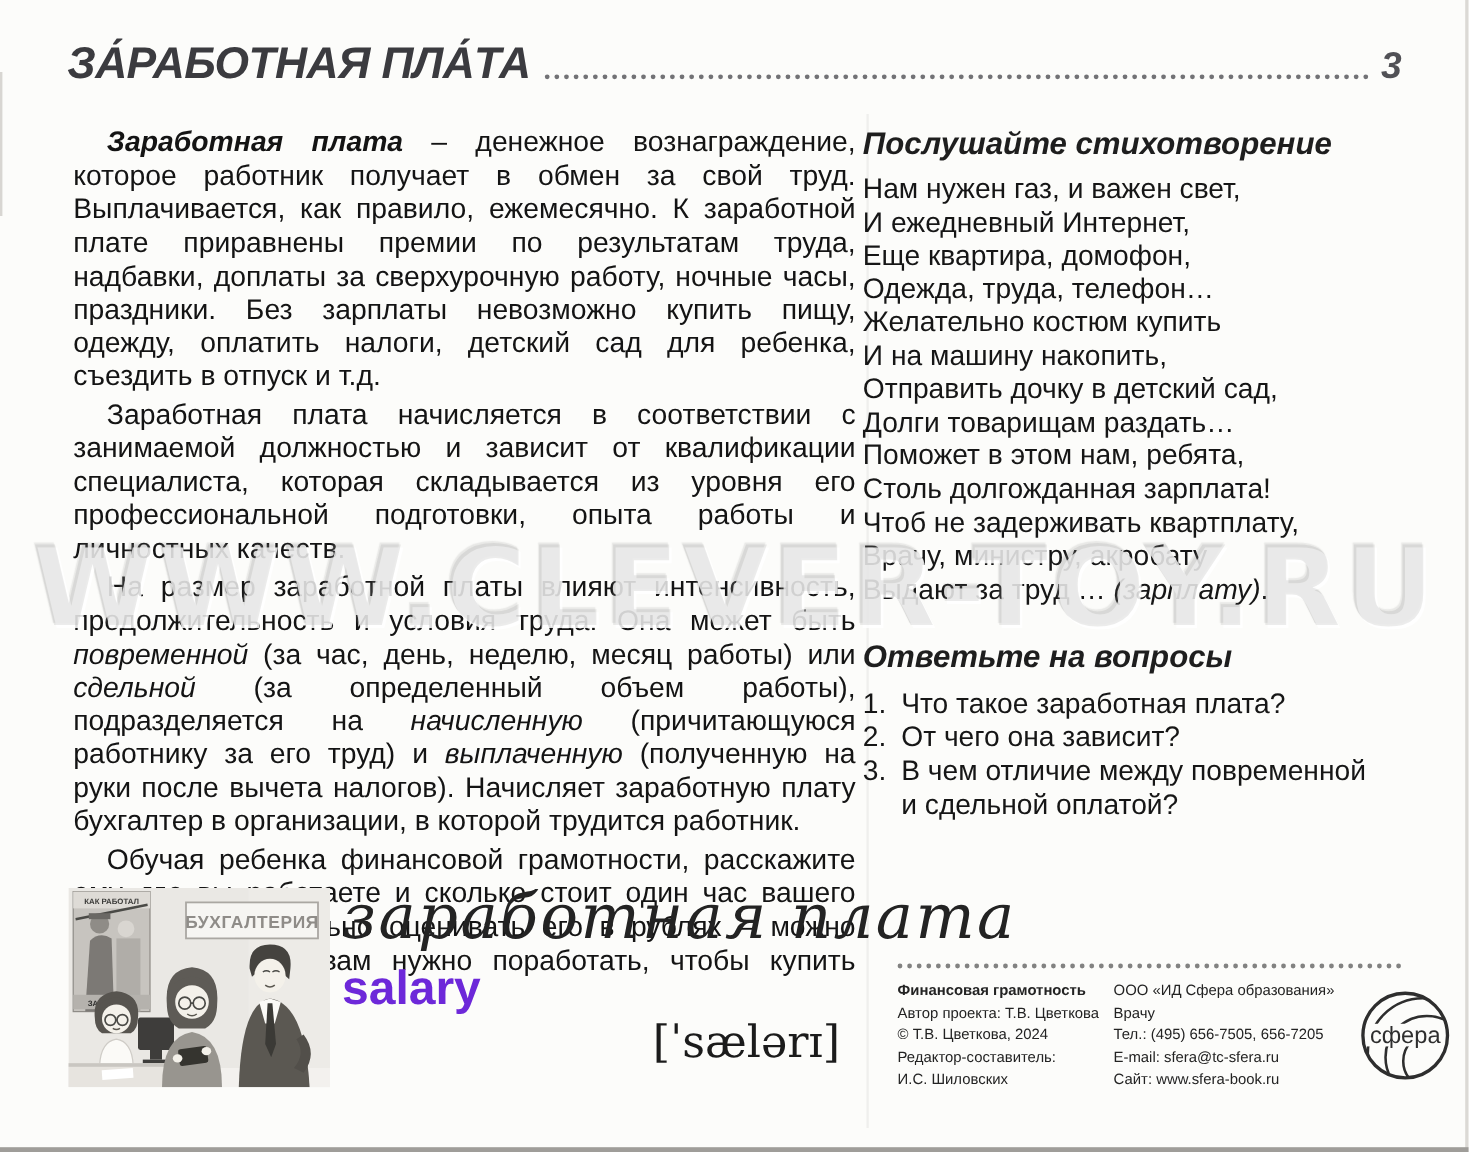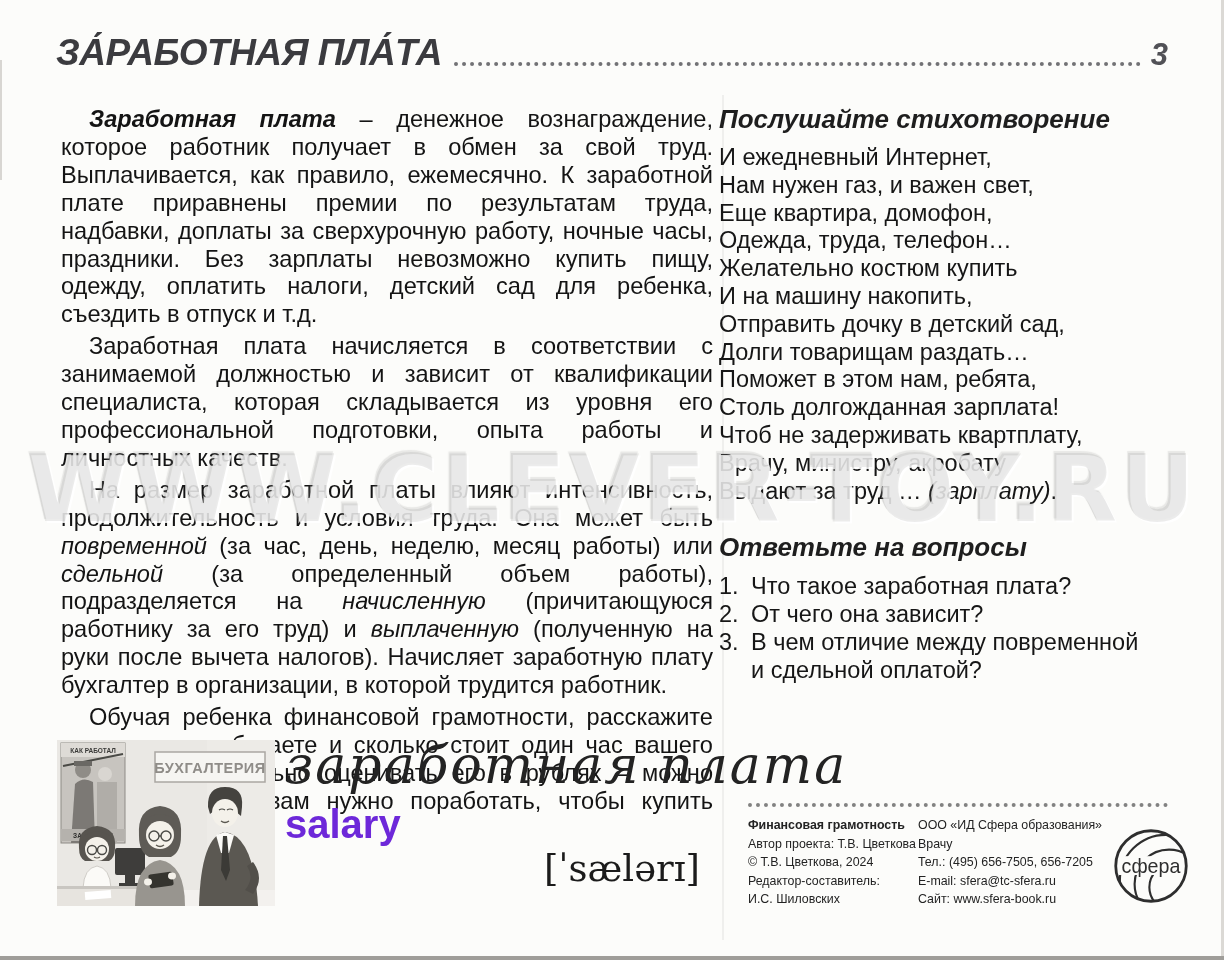--- a/index.html
+++ b/index.html
@@ -47,21 +47,21 @@
   
   .vocab{position:absolute;left:285px;top:730px;width:425px;}
   .script{font-family:"DejaVu Serif",serif;font-style:italic;font-size:52px;line-height:70px;
           letter-spacing:2px;color:#232323;text-align:center;white-space:nowrap;}
   .word{font-weight:bold;font-size:40px;line-height:44px;color:#6d28d9;text-align:left;padding-right:16px;margin-top:2px;}
   .ipa{font-family:"DejaVu Serif",serif;font-size:37px;line-height:46px;color:#1b1b1b;text-align:right;padding-right:10px;}
 
   
   .colophon{position:absolute;left:748px;top:803px;width:450px;}
   .dotrule{border-top:4px dotted #4f4f4f;opacity:.7;margin-bottom:9px;width:420px;}
-  .ccols{display:flex;align-items:flex-end;}
+  .ccols{display:flex;gap:10px;}
   .cleft{width:170px;flex:none;}
   .cright{width:192px;flex:none;}
   .cline{font-size:12.4px;line-height:18.6px;color:#232323;white-space:nowrap;}
   .cline.b{font-weight:bold;}
   .clogo{width:82px;height:86px;position:relative;margin-top:4px;}
 </style>
 </head>
 <body>
 
 <div class="page">
@@ -81,22 +81,22 @@
         <p class="para"><span class="n">Заработная плата начисляется в соответствии с занимаемой должностью и зависит от квалификации специалиста, которая складывается из уровня его профессиональной подготовки, опыта работы и личностных качеств.</span></p>
         <p class="para"><span class="n">На размер заработной платы влияют интенсивность, продолжительность и условия труда. Она может быть </span><span class="i">повременной</span><span class="n"> (за час, день, неделю, месяц работы) или </span><span class="i">сдельной</span><span class="n"> (за определенный объем работы), подразделяется на </span><span class="i">начисленную</span><span class="n"> (причитающуюся работнику за его труд) и </span><span class="i">выплаченную</span><span class="n"> (полученную на руки после вычета налогов). Начисляет заработную плату бухгалтер в организации, в которой трудится работник.</span></p>
         <p class="para"><span class="n">Обучая ребенка финансовой грамотности, расскажите ему, где вы работаете и сколько стоит один час вашего труда. Необязательно оценивать его в рублях – можно сказать, сколько вам нужно поработать, чтобы купить новую игрушку.</span></p>
       </div>
   </main>
 
   <aside class="right-col">
     <section class="sect-poem">
       <h2 class="rhead">Послушайте стихотворение</h2>
       <div>
+          <div class="pline">Нам нужен газ, и важен свет,</div>
           <div class="pline">И ежедневный Интернет,</div>
-          <div class="pline">Нам нужен газ, и важен свет,</div>
           <div class="pline">Еще квартира, домофон,</div>
           <div class="pline">Одежда, труда, телефон…</div>
           <div class="pline">Желательно костюм купить</div>
           <div class="pline">И на машину накопить,</div>
           <div class="pline">Отправить дочку в детский сад,</div>
           <div class="pline">Долги товарищам раздать…</div>
           <div class="pline">Поможет в этом нам, ребята,</div>
           <div class="pline">Столь долгожданная зарплата!</div>
         </div>
     </section>

